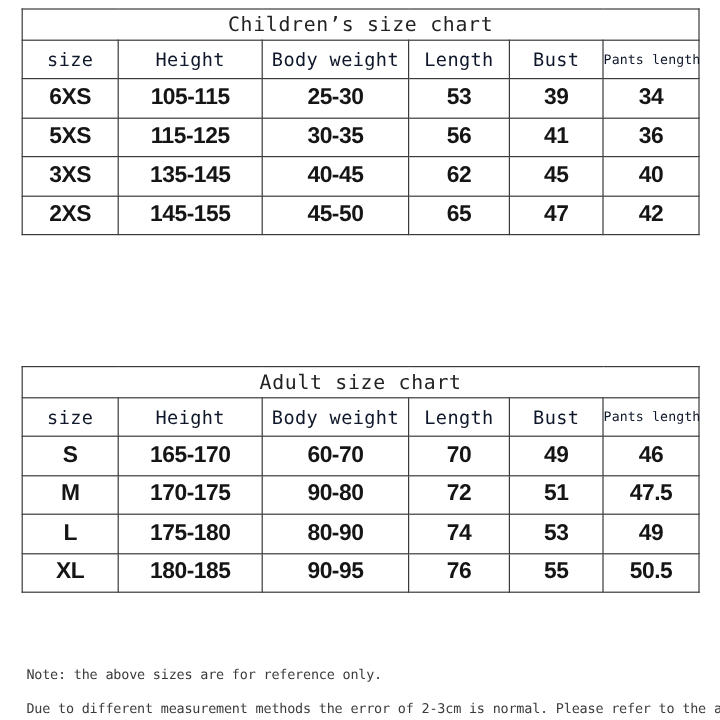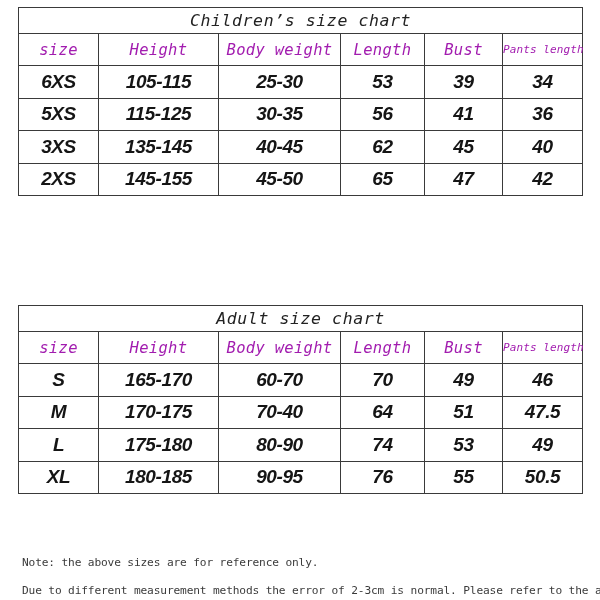--- a/index.html
+++ b/index.html
@@ -30,21 +30,20 @@
     box-sizing: border-box;
   }
   #children-block { top: 7px; }
   #adult-block    { top: 305px; }
 
   table.size-table {
     width: 100%;
     border-collapse: collapse;
     table-layout: fixed;
     background: #ffffff;
-    font-style: italic;
   }
   table.size-table td,
   table.size-table th {
     border: 1.4px solid #3a3a3a;
     padding: 0;
     text-align: center;
     vertical-align: middle;
     background: #ffffff;
   }
 
@@ -59,21 +58,21 @@
     white-space: nowrap;
   }
 
   
   .hdr-cell {
     height: 31px;
     font-family: "DejaVu Sans Mono", "Liberation Mono", monospace;
     font-size: 15.5px;
     font-weight: 400;
     letter-spacing: 0.3px;
-    color: #a21caf;
+    color: #0f172a;
     white-space: nowrap;
   }
   .hdr-cell.small {
     font-size: 11px;
     letter-spacing: 0.1px;
     margin-left: 40px;
   }
 
   
   .data-cell {
@@ -201,22 +200,22 @@
           <td class="data-cell">S</td>
           <td class="data-cell">165-170</td>
           <td class="data-cell">60-70</td>
           <td class="data-cell">70</td>
           <td class="data-cell">49</td>
           <td class="data-cell">46</td>
         </tr>
         <tr>
           <td class="data-cell">M</td>
           <td class="data-cell">170-175</td>
-          <td class="data-cell">70-40</td>
-          <td class="data-cell">64</td>
+          <td class="data-cell">90-80</td>
+          <td class="data-cell">72</td>
           <td class="data-cell">51</td>
           <td class="data-cell">47.5</td>
         </tr>
         <tr>
           <td class="data-cell">L</td>
           <td class="data-cell">175-180</td>
           <td class="data-cell">80-90</td>
           <td class="data-cell">74</td>
           <td class="data-cell">53</td>
           <td class="data-cell">49</td>

